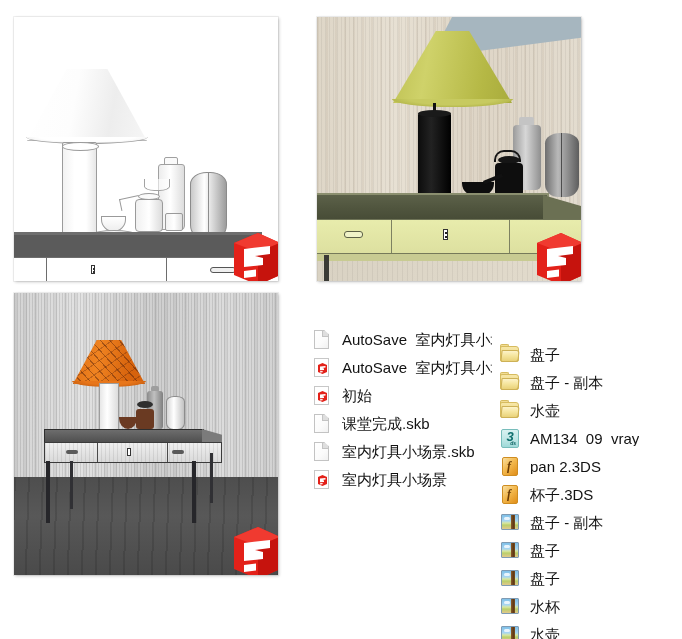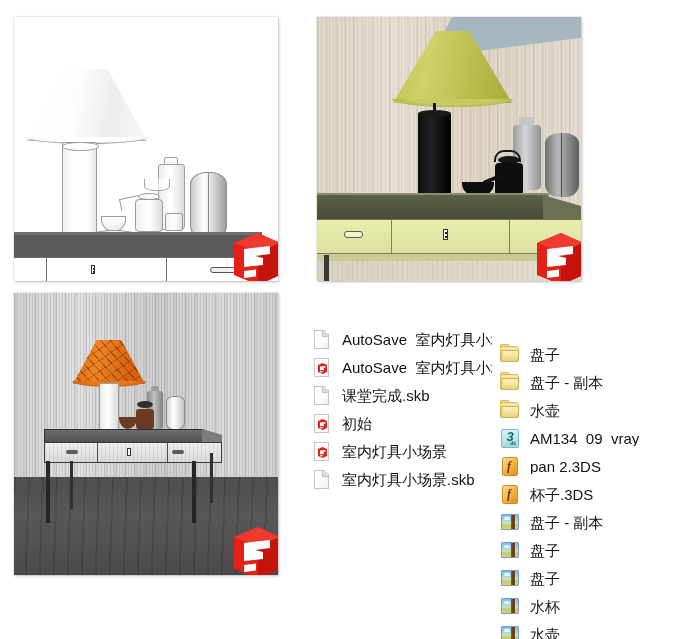--- a/index.html
+++ b/index.html
@@ -471,63 +471,63 @@
           <path d="M3 9.2 L5.6 8.9 L5.6 10.3 L3 10.6 Z" fill="#fff"></path>
         </svg>
             </span>
           </i>
       </span>
       <span class="flabel">AutoSave_室内灯具小场景</span>
     </div>
 
     <div class="frow">
       <span class="ficon">
-          <i class="ic-doc"></i>
-        </span>
-      <span class="flabel">课堂完成.skb</span>
-    </div>
-
-    <div class="frow">
-      <span class="ficon">
         <i class="ic-skp">
             <span class="sq">
               <svg viewBox="0 0 11 13">
           <polygon points="1,3 5.5,1 10,3 10,10 5.5,12 1,10" fill="#e32119"></polygon>
           <path d="M3 4.5 L8.5 4 L8.5 5.6 L5.4 6 L7 6.4 L7 7.9 L3 8.3 Z" fill="#fff"></path>
           <path d="M3 9.2 L5.6 8.9 L5.6 10.3 L3 10.6 Z" fill="#fff"></path>
         </svg>
             </span>
           </i>
       </span>
       <span class="flabel">初始</span>
     </div>
 
+    <div class="frow">
+      <span class="ficon">
+          <i class="ic-doc"></i>
+        </span>
+      <span class="flabel">课堂完成.skb</span>
+    </div>
+
+
+    <div class="frow">
+      <span class="ficon">
+          <i class="ic-doc"></i>
+        </span>
+      <span class="flabel">室内灯具小场景.skb</span>
+    </div>
 
     <div class="frow">
       <span class="ficon">
         <i class="ic-skp">
             <span class="sq">
               <svg viewBox="0 0 11 13">
           <polygon points="1,3 5.5,1 10,3 10,10 5.5,12 1,10" fill="#e32119"></polygon>
           <path d="M3 4.5 L8.5 4 L8.5 5.6 L5.4 6 L7 6.4 L7 7.9 L3 8.3 Z" fill="#fff"></path>
           <path d="M3 9.2 L5.6 8.9 L5.6 10.3 L3 10.6 Z" fill="#fff"></path>
         </svg>
             </span>
           </i>
       </span>
       <span class="flabel">室内灯具小场景</span>
     </div>
 
-    <div class="frow">
-      <span class="ficon">
-          <i class="ic-doc"></i>
-        </span>
-      <span class="flabel">室内灯具小场景.skb</span>
-    </div>
-
   </div>
 
   <div class="col" id="col-right">
 
     <div class="frow">
       <span class="ficon">
         <i class="ic-folder">
             <b class="tab"></b>
             <b class="back"></b>
             <b class="front"></b>

